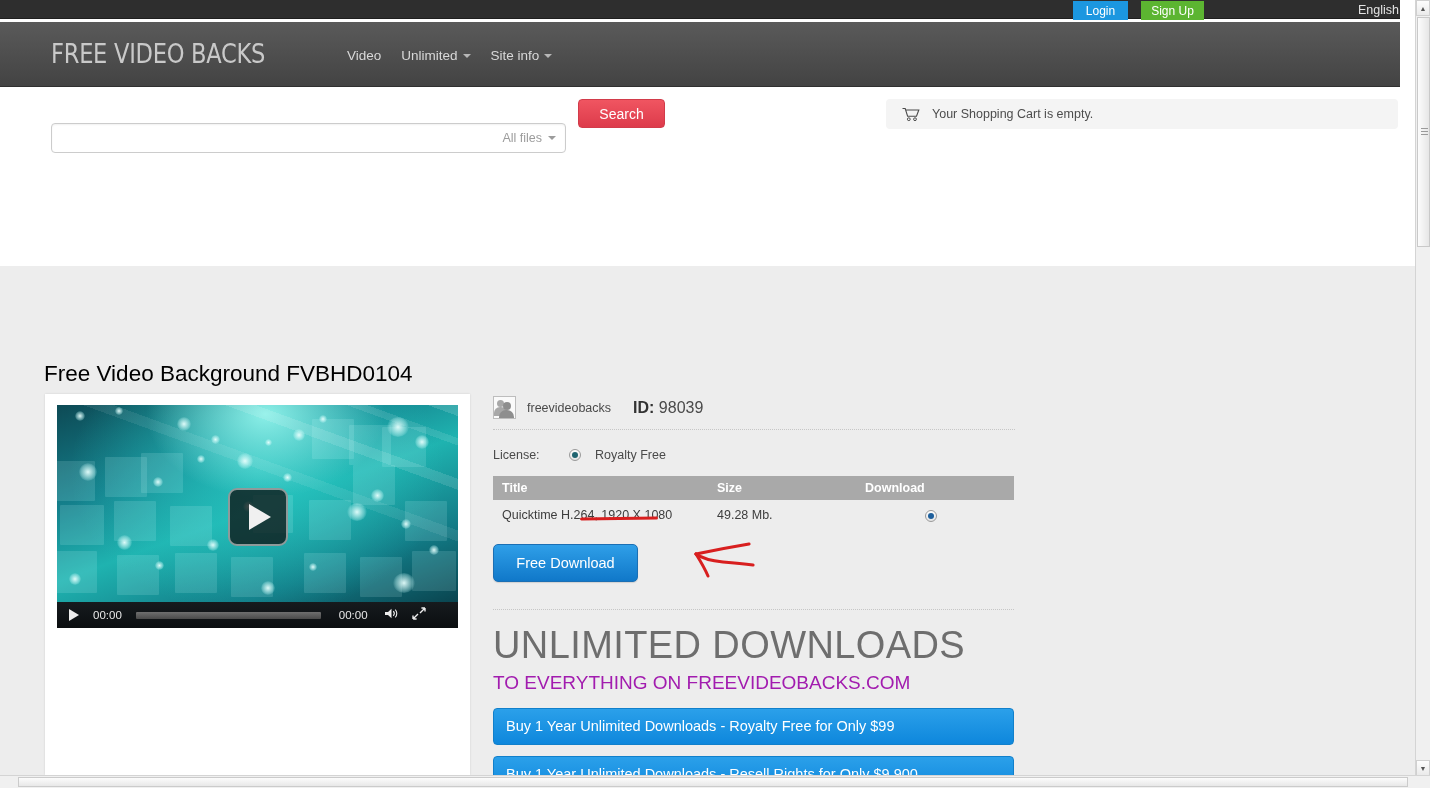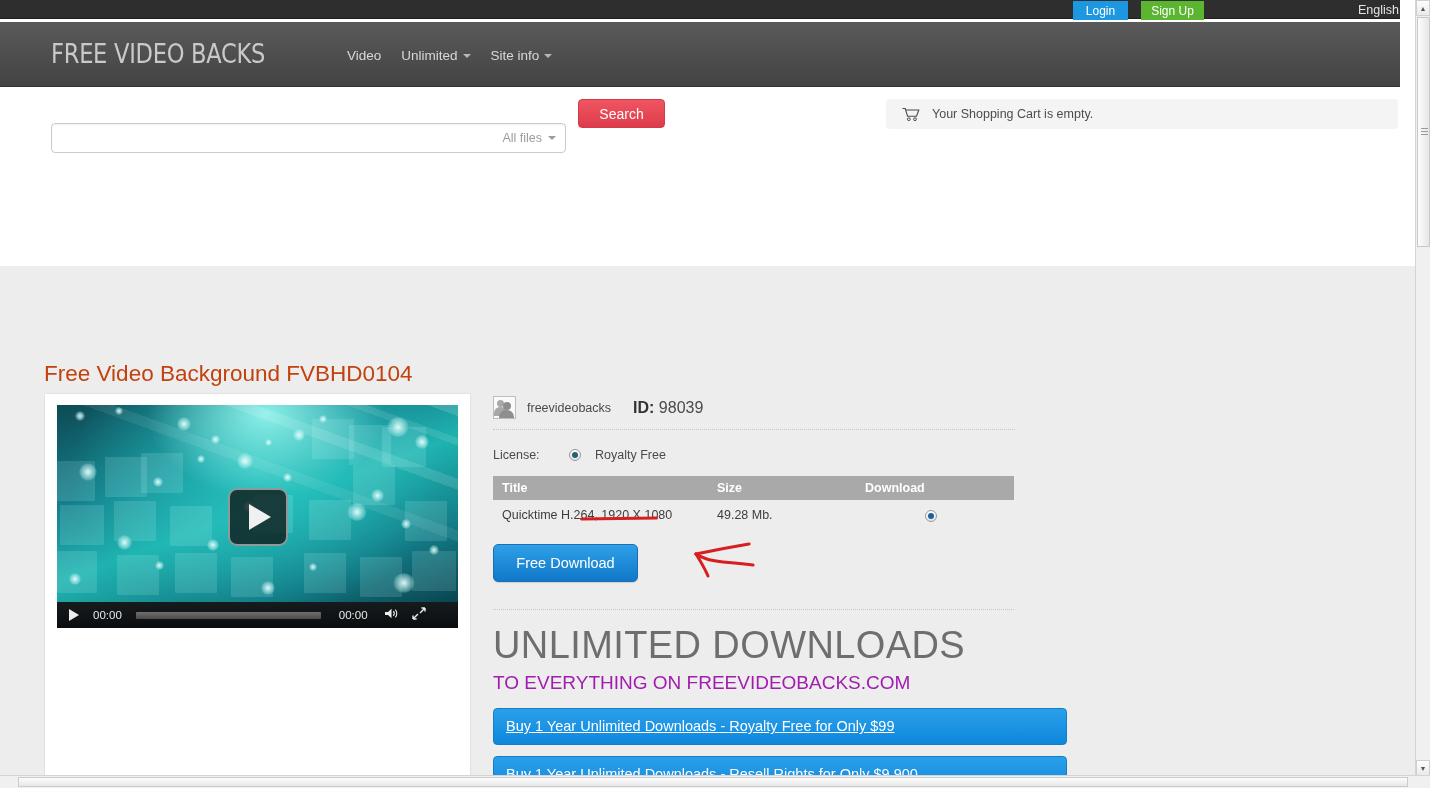--- a/index.html
+++ b/index.html
@@ -188,21 +188,21 @@
 
   
   .body-gray {
     position: absolute; top: 242px; left: 0;
     width: 1415px; height: 533px;
     background: #ededed;
   }
 
   .page-title {
     position: absolute; left: 44px; top: 361px;
-    font-size: 22.5px; color: #c2410c;
+    font-size: 22.5px; color: #000000;
     font-weight: normal;
     white-space: nowrap;
   }
 
   
   .video-card {
     position: absolute; left: 45px; top: 394px;
     width: 425px; height: 381px;
     background: #fff;
     box-shadow: 0 0 2px rgba(0,0,0,0.12);
@@ -419,29 +419,28 @@
     line-height: 1.05;
   }
   .unlimited-h2 {
     margin-top: 6px;
     font-size: 19px; color: #a21caf;
     font-weight: normal;
   }
 
   .promo-btn {
     margin-top: 14px;
-    width: 574px; height: 37px;
+    width: 521px; height: 37px;
     background: linear-gradient(#2ba0ea, #0e87dc);
     border: 1px solid #1180cb;
     border-radius: 4px;
     color: #fff; font-size: 14.5px;
     display: flex; align-items: center;
     padding-left: 12px;
     cursor: pointer;
-    text-decoration: underline;
   }
   .promo-btn.second { margin-top: 11px; }
 
   
   .ann-arrow {
     position: absolute; left: 645px; top: 537px;
     width: 115px; height: 45px;
     pointer-events: none;
     z-index: 50;
   }

